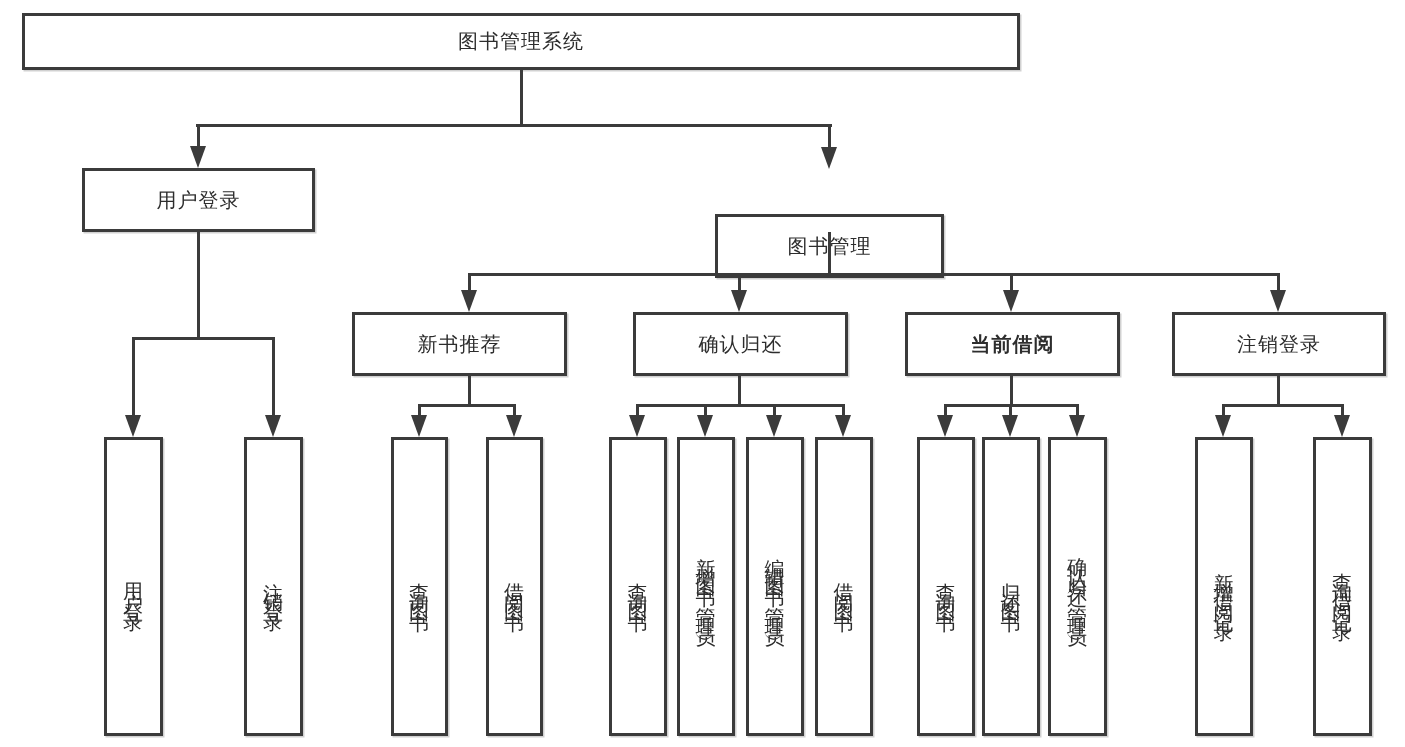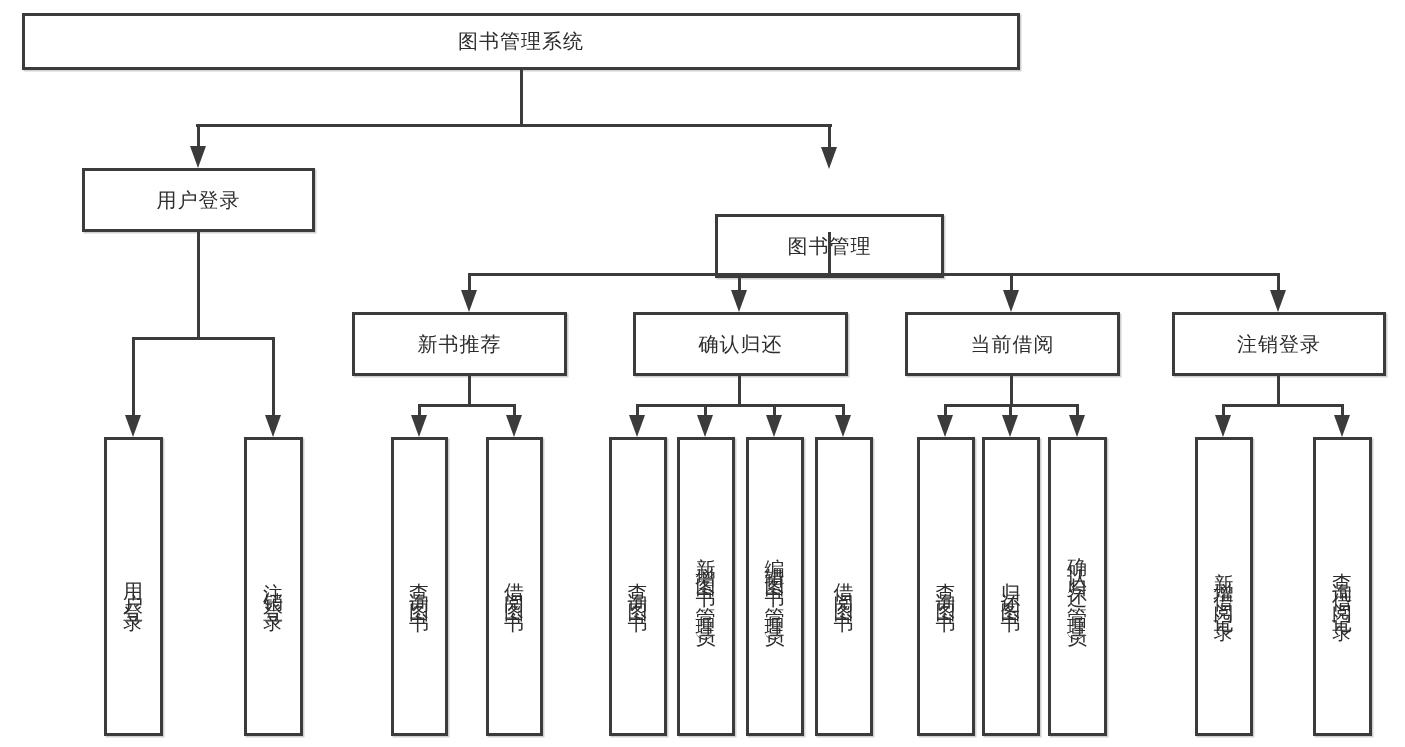--- a/index.html
+++ b/index.html
@@ -75,21 +75,21 @@
   <div class="box hbox" style="left:715px; top:178px; width:229px; height:64px;margin-top:36px;">
     <span>图书管理</span>
   </div>
 
   <div class="box hbox" style="left:352px; top:312px; width:215px; height:64px;">
     <span>新书推荐</span>
   </div>
   <div class="box hbox" style="left:633px; top:312px; width:215px; height:64px;">
     <span>确认归还</span>
   </div>
-  <div class="box hbox" style="left:905px; top:312px; width:215px; height:64px;">
+  <div class="box hbox" style="left:905px; top:312px; width:215px; height:64px;font-weight:bold;">
     <span>当前借阅</span>
   </div>
   <div class="box hbox" style="left:1172px; top:312px; width:214px; height:64px;">
     <span>注销登录</span>
   </div>
 
   <div class="box vbox" style="left:104px; top:437px; width:59px; height:299px;">
     <span>用户登录</span>
   </div>
   <div class="box vbox" style="left:244px; top:437px; width:59px; height:299px;">

